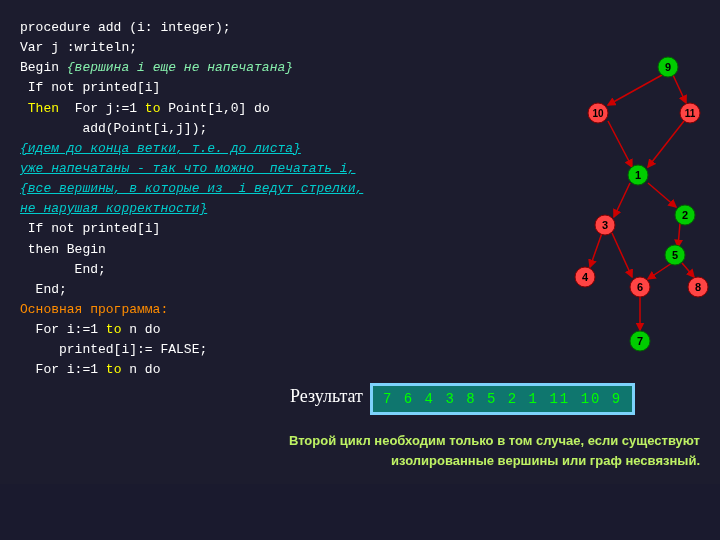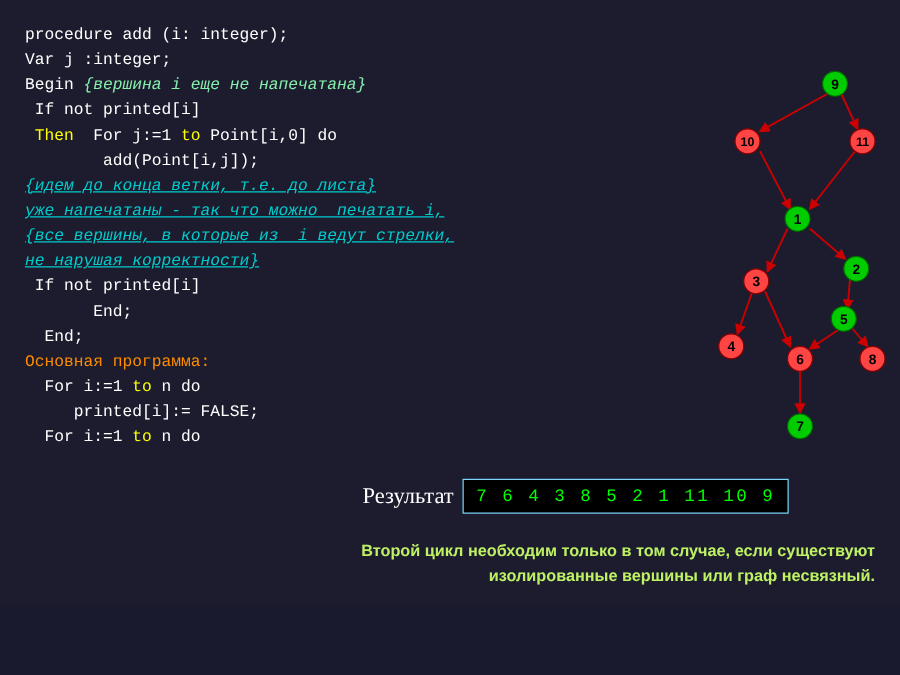--- a/index.html
+++ b/index.html
@@ -42,23 +42,23 @@
       left: 290px;
       top: 386px;
       font-size: 18px;
       color: #ffffff;
       font-family: Liberation Serif, serif;
     }
     .result-box {
       position: absolute;
       left: 370px;
       top: 383px;
-      background: #000000;
+      background: #0f766e;
       padding: 4px 10px;
-      border: 1px solid #7dd3fc;
+      border: 3px solid #7dd3fc;
     }
     .result-numbers {
       font-size: 14px;
       color: #00ff00;
       font-family: 'Courier New', monospace;
       letter-spacing: 2px;
     }
     .bottom-text {
       position: absolute;
       bottom: 14px;
@@ -86,30 +86,31 @@
       height: 360px;
     }
   </style>
 </head>
 <body>
 
 <div class="main-container">
 
   <div class="code-section">
     <div class="code-line white">procedure add (i: integer);</div>
-    <div class="code-line white">Var j :integer;</div>
+    <div class="code-line white">Var j :writeln;</div>
     <div class="code-line" style="color:#ffffff;">Begin <span style="color:#86efac;font-style:italic;">{вершина i еще не напечатана}</span></div>
     <div class="code-line white"> If not printed[i]</div>
     <div class="code-line white"> <span style="color:#ffff00;">Then</span>  For j:=1 <span style="color:#ffff00;">to</span> Point[i,0] do</div>
     <div class="code-line white">        add(Point[i,j]);</div>
     <div class="code-line italic-comment">{идем до конца ветки, т.е. до листа}</div>
     <div class="code-line italic-comment">уже напечатаны - так что можно  печатать i,</div>
     <div class="code-line italic-comment">{все вершины, в которые из  i ведут стрелки,</div>
     <div class="code-line italic-comment">не нарушая корректности}</div>
     <div class="code-line white"> If not printed[i]</div>
+    <div class="code-line white"> then Begin</div>
     <div class="code-line white">       End;</div>
     <div class="code-line white">  End;</div>
     <div class="code-line orange">Основная программа:</div>
     <div class="code-line white">  For i:=1 <span style="color:#ffff00;">to</span> n do</div>
     <div class="code-line white">     printed[i]:= FALSE;</div>
     <div class="code-line white">  For i:=1 <span style="color:#ffff00;">to</span> n do</div>
   </div>
 
   <div class="result-label">Результат</div>
 

